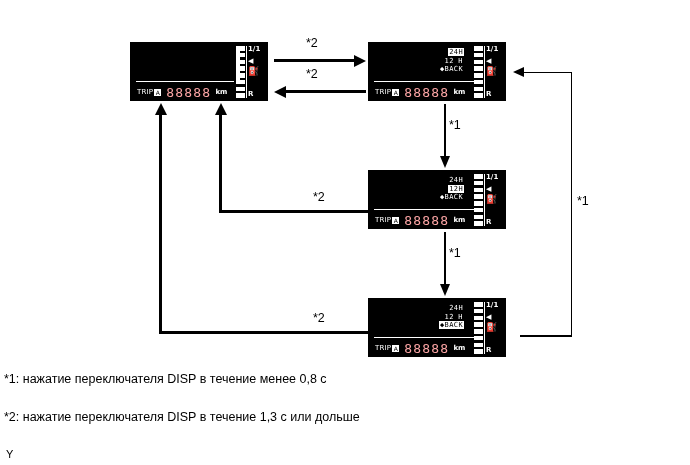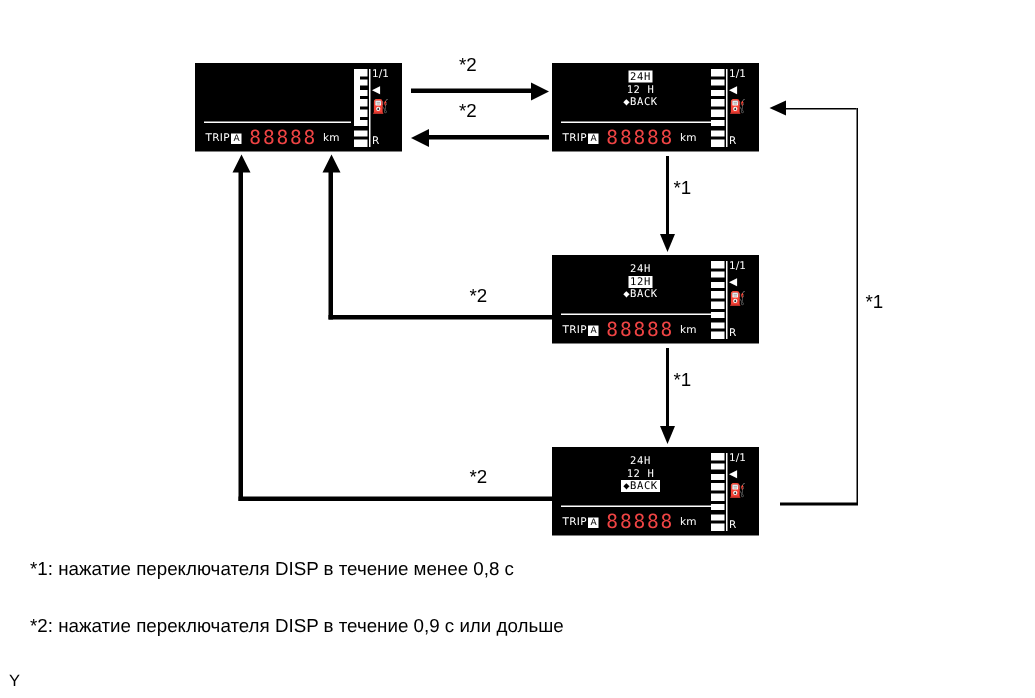--- a/index.html
+++ b/index.html
@@ -29,21 +29,21 @@
     top: 6px;
     font-size: 12.5px;
     letter-spacing: 0.1px;
     white-space: nowrap;
   }
 
   
   .footnote {
     font-size: 12.5px;
     white-space: nowrap;
-    left: 20px;
+    left: 4px;
     text-align: right;
   }
   #footnote-1 { top: 372px; }
   #footnote-2 { top: 410px; }
   #page-marker {
     left: 6px;
     top: 448px;
     font-size: 11px;
   }
 
@@ -60,21 +60,21 @@
     width: 100%;
     height: 100%;
   }
   
   .lcd-menu {
     position: absolute;
     left: 13px;
     top: 3px;
     width: 92px;
   }
-  .lcd-menu.centered { left: 22px; width: 74px; text-align: center; }
+  .lcd-menu.centered { left: 22px; width: 74px; text-align: right; }
   .menu-line {
     color: #ffffff;
     font-family: "DejaVu Sans Mono", monospace;
     font-size: 7px;
     line-height: 8.2px;
     letter-spacing: 0.4px;
     white-space: nowrap;
     display: inline-block;
     padding: 0 1px;
   }
@@ -126,33 +126,33 @@
     height: 7px;
     background: #ffffff;
     color: #000000;
     font-size: 6px;
     line-height: 7px;
     text-align: center;
     margin-left: 1px;
     font-family: "DejaVu Sans", sans-serif;
   }
   .trip-digits {
-    color: #ef4444;
+    color: #fca5a5;
     font-family: "DejaVu Sans Mono", monospace;
     font-size: 13px;
     letter-spacing: 1.2px;
     margin-left: 5px;
     line-height: 13px;
   }
   .trip-unit {
     color: #ffffff;
     font-family: "DejaVu Sans", sans-serif;
     font-size: 7px;
     margin-left: 4px;
-    font-weight: normal;
+    font-weight: bold;
   }
 
   
   .lcd-gauge {
     position: absolute;
     right: 2px;
     top: 3px;
     width: 30px;
     height: 54px;
   }
@@ -180,20 +180,21 @@
     background: #ffffff;
   }
   .gauge-label {
     position: absolute;
     left: 12px;
     color: #ffffff;
     font-family: "DejaVu Sans", sans-serif;
     font-size: 7px;
     line-height: 8px;
     white-space: nowrap;
+    font-weight: bold;
   }
   .gauge-label.top { top: 0px; }
   .gauge-label.bottom { top: 45px; }
   .gauge-icon {
     position: absolute;
     left: 12px;
     color: #ffffff;
     font-size: 8px;
     line-height: 8px;
   }
@@ -407,16 +408,16 @@
   <div class="abs vline" style="left:219px; top:114px; height:99px;"></div>
   <div class="abs arrow-up" style="left:214.5px; top:103px;"></div>
   <div class="abs edge-label" style="left:313px; top:190px;">*2</div>
 
   <div class="abs hline" style="left:159px; top:331px; width:210px;"></div>
   <div class="abs vline" style="left:159px; top:114px; height:220px;"></div>
   <div class="abs arrow-up" style="left:154.5px; top:103px;"></div>
   <div class="abs edge-label" style="left:313px; top:311px;">*2</div>
 
   <div class="abs footnote" id="footnote-1">*1: нажатие переключателя DISP в течение менее 0,8 с</div>
-  <div class="abs footnote" id="footnote-2">*2: нажатие переключателя DISP в течение 0,9 с или дольше</div>
+  <div class="abs footnote" id="footnote-2">*2: нажатие переключателя DISP в течение 1,3 с или дольше</div>
   <div class="abs" id="page-marker">Y</div>
 
 </div>
 
 </body></html>

